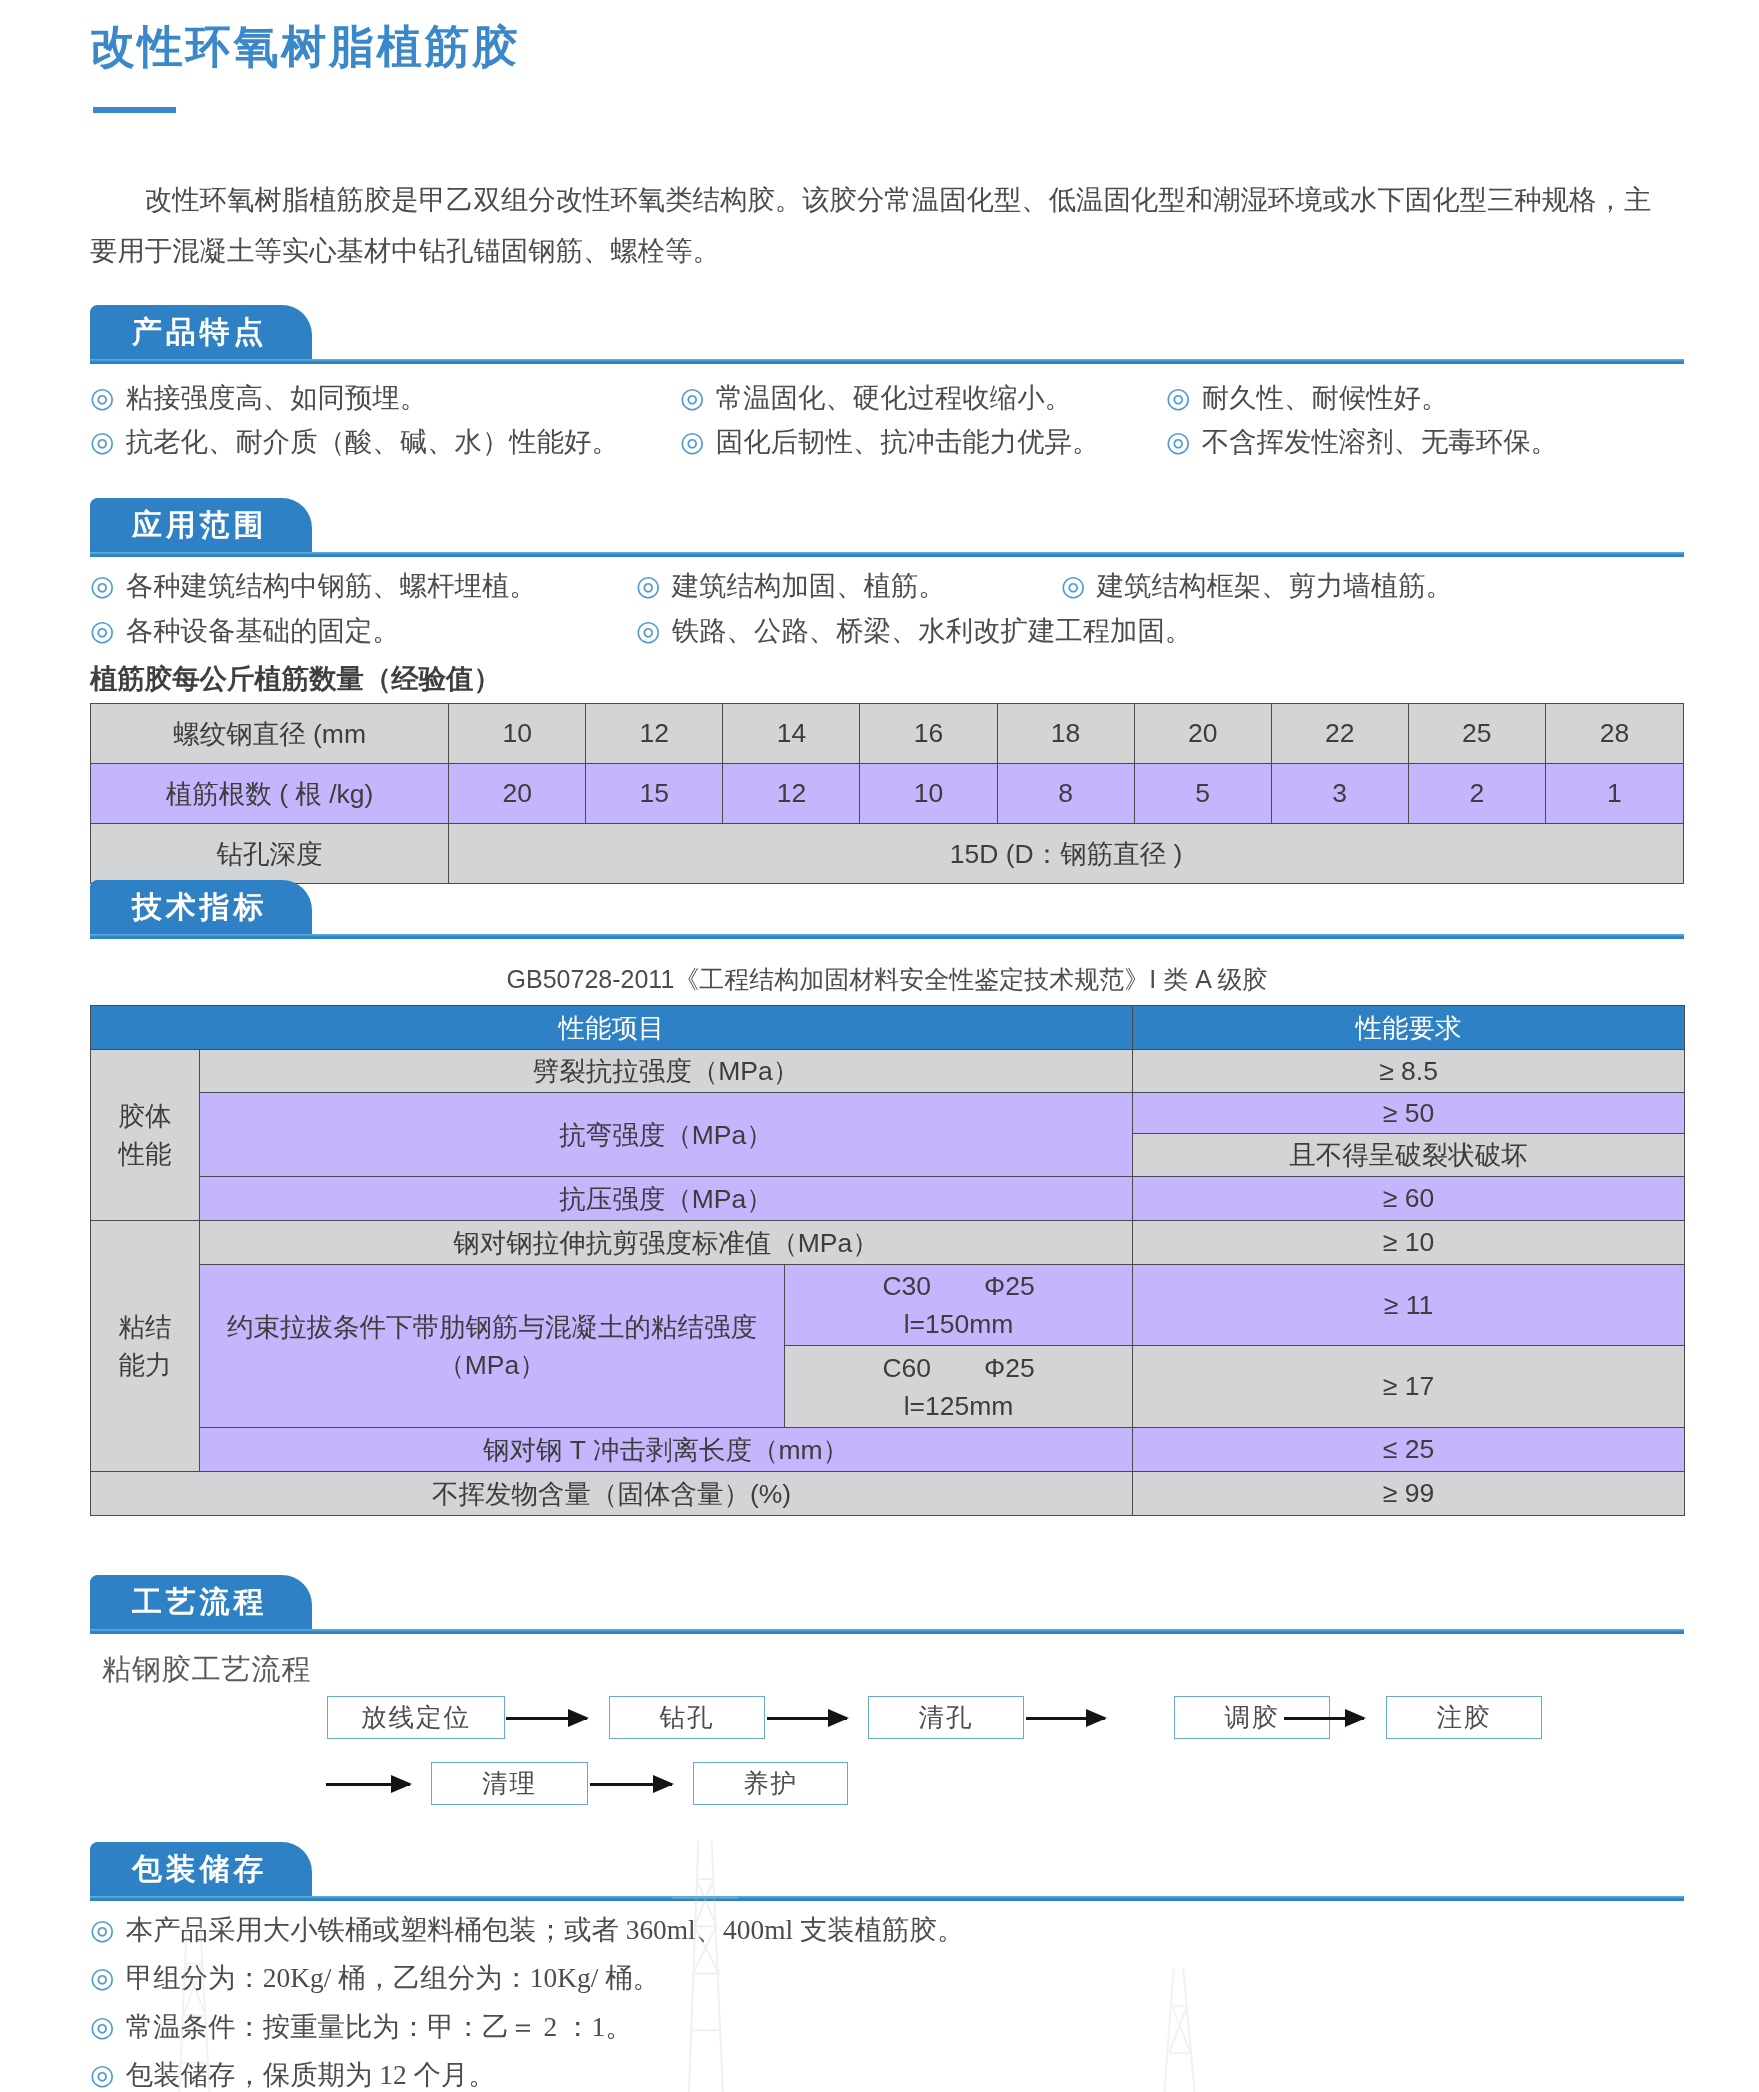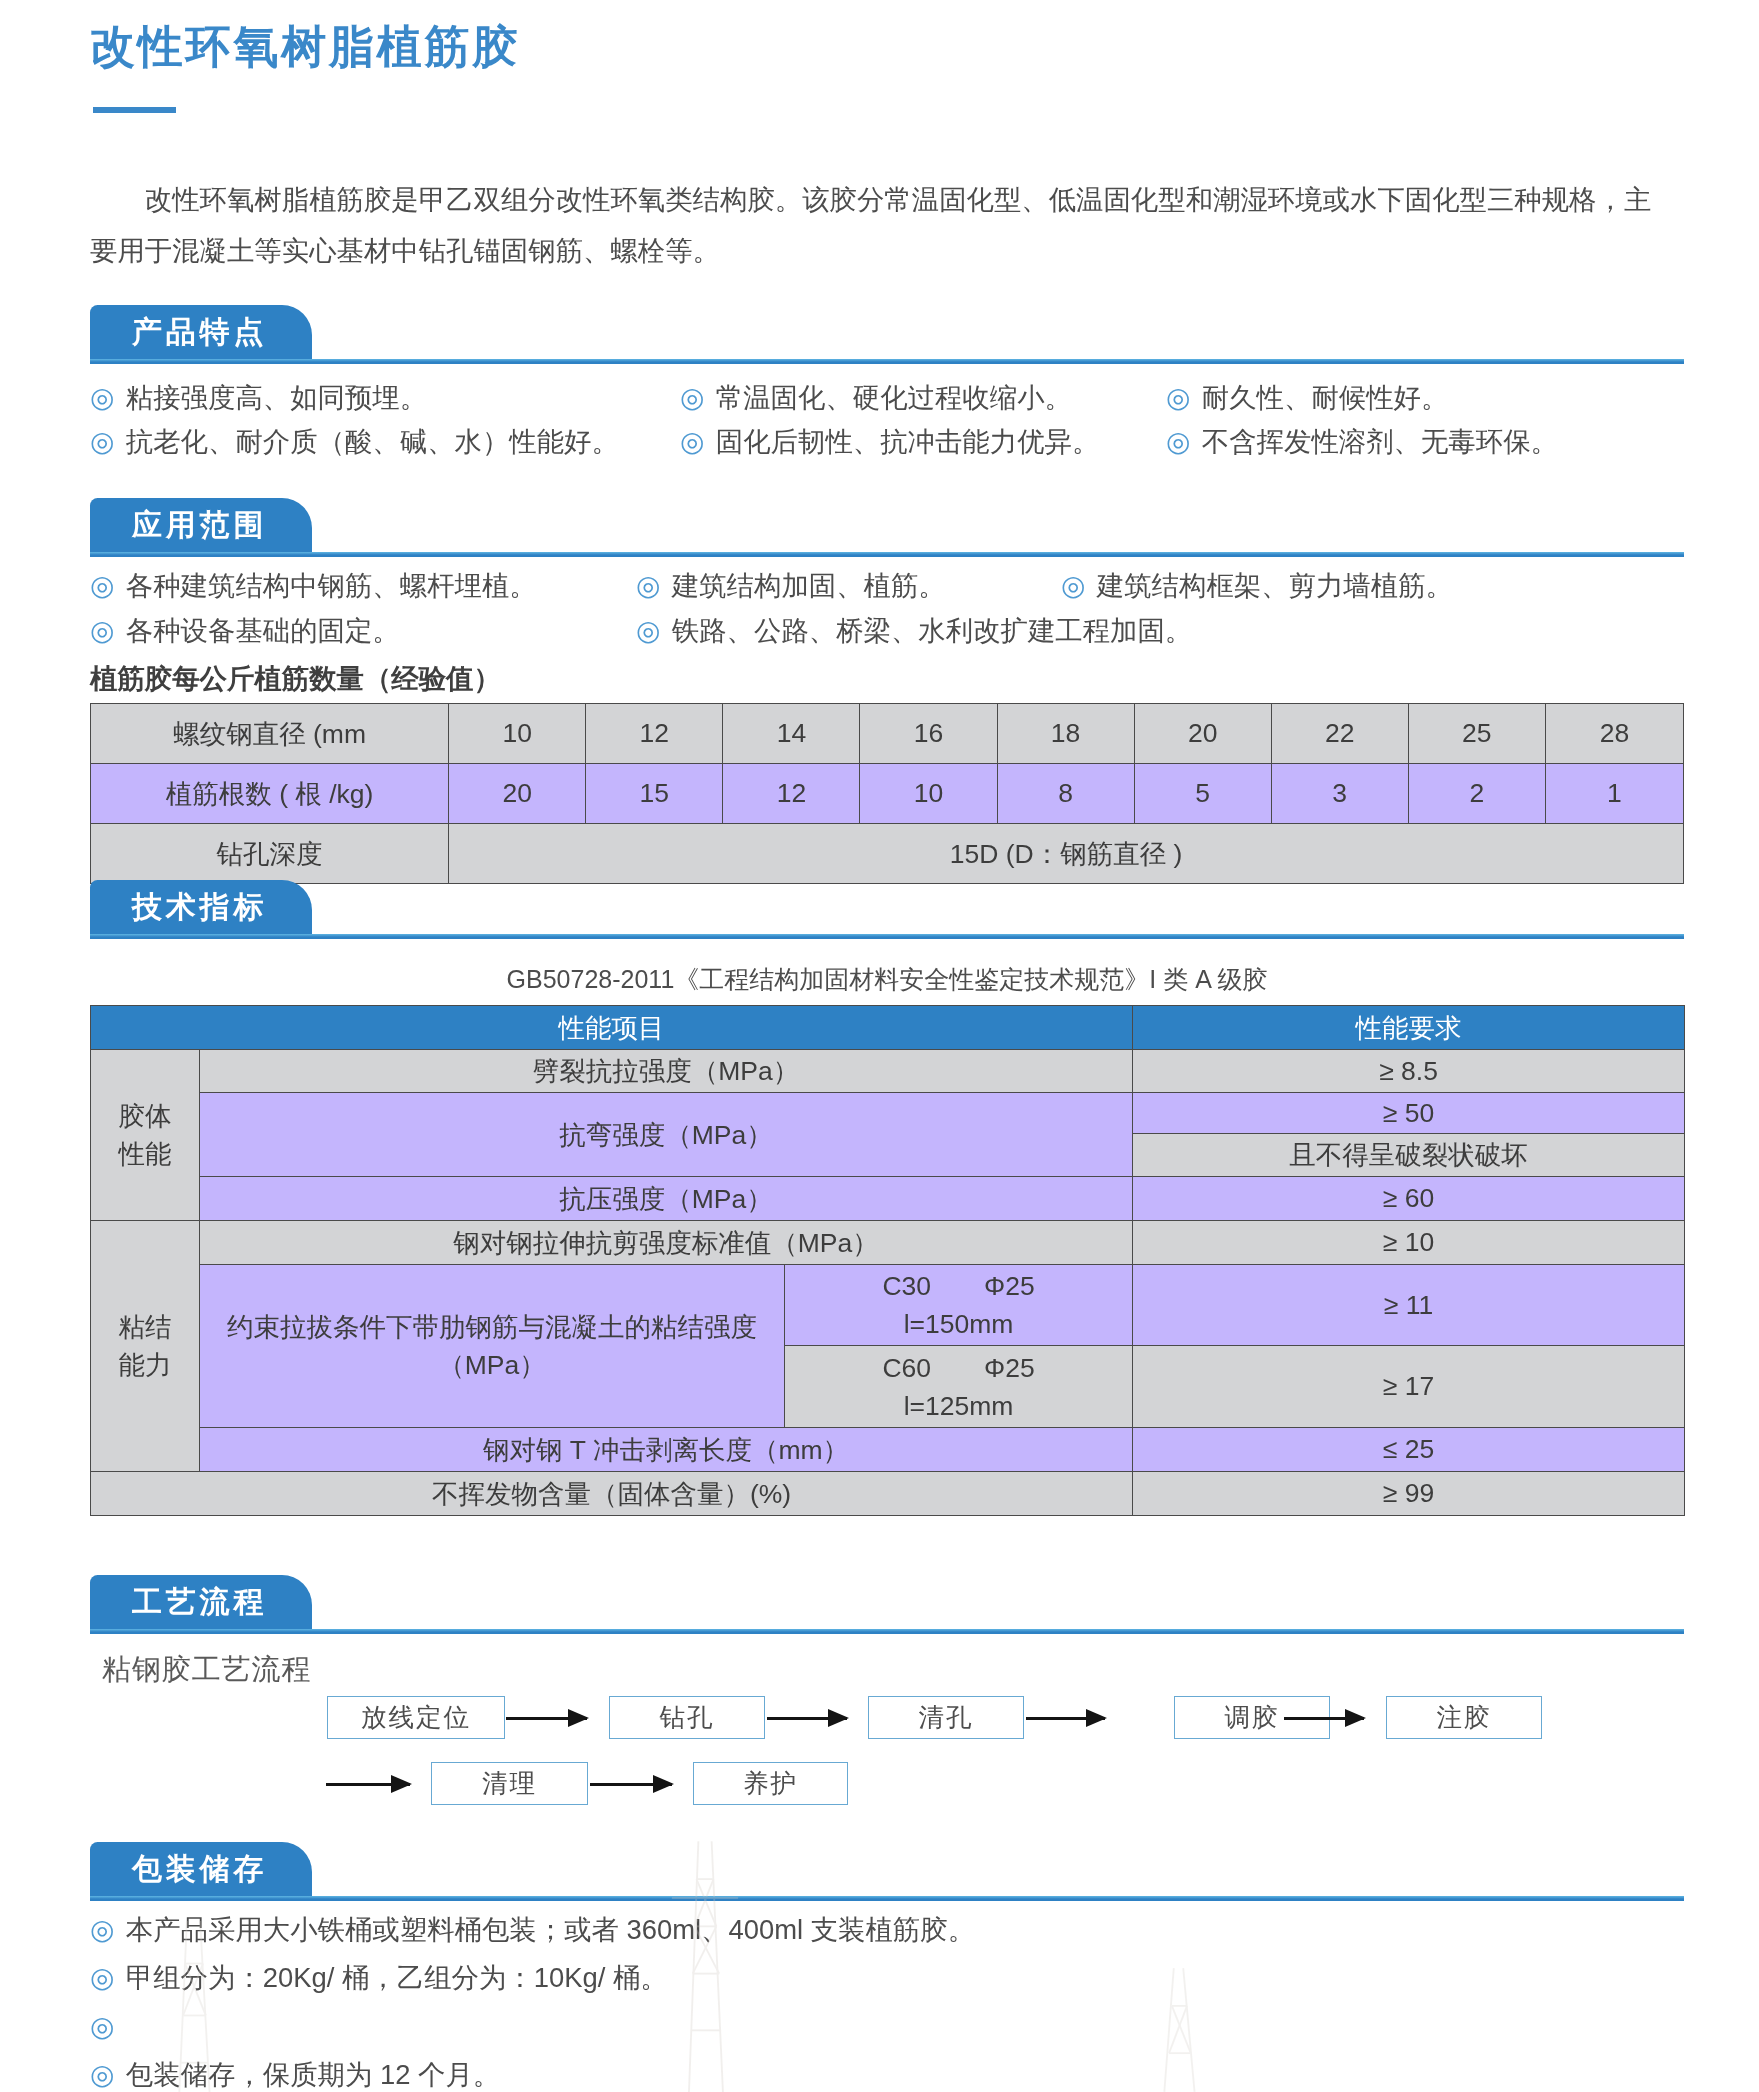--- a/index.html
+++ b/index.html
@@ -34,21 +34,21 @@
     border-radius:7.6px 30px 0 0;
   }
   .section-divider{
     position:absolute;left:0;top:54px;width:1594px;height:4.7px;
     background:linear-gradient(180deg,#5fb5e3 0%,#2e81c4 60%);
   }
   
   .bullet-group{position:absolute;left:90px;width:1594px;}
   .bullet{position:absolute;display:flex;align-items:center;white-space:nowrap;}
   .bullet-icon{color:#4f9ad2;font-size:28px;margin-right:11.4px;line-height:36px;}
-  .bullet-text{font-size:27.4px;color:#4c4c4c;line-height:36px;}
+  .bullet-text{font-size:27.4px;color:#4c4c4c;line-height:36px;font-family:Liberation Serif, serif;}
   
   .table-title{
     position:absolute;left:90px;top:661px;
     font-size:27.4px;font-weight:700;color:#3f3f3f;
   }
   table.rebar{
     position:absolute;left:90px;top:703px;width:1594px;
     border-collapse:collapse;table-layout:fixed;
   }
   table.rebar td{
@@ -307,20 +307,21 @@
     <div class="pack-item">
       <span class="bullet-icon">◎</span>
       <span class="bullet-text">本产品采用大小铁桶或塑料桶包装；或者 360ml、400ml 支装植筋胶。</span>
     </div>
     <div class="pack-item">
       <span class="bullet-icon">◎</span>
       <span class="bullet-text">甲组分为：20Kg/ 桶，乙组分为：10Kg/ 桶。</span>
     </div>
     <div class="pack-item">
       <span class="bullet-icon">◎</span>
+      <span class="bullet-text">常温条件：按重量比为：甲：乙＝ 2 ：1。</span>
     </div>
     <div class="pack-item">
       <span class="bullet-icon">◎</span>
       <span class="bullet-text">包装储存，保质期为 12 个月。</span>
     </div>
   </div>
 
   <svg class="watermark" style="left:653px;top:1841px" width="104" height="252" viewBox="0 0 110 266">
     <g stroke="#cfc8c1" stroke-width="2" fill="none">
       <line x1="48" y1="0" x2="38" y2="266"></line>

